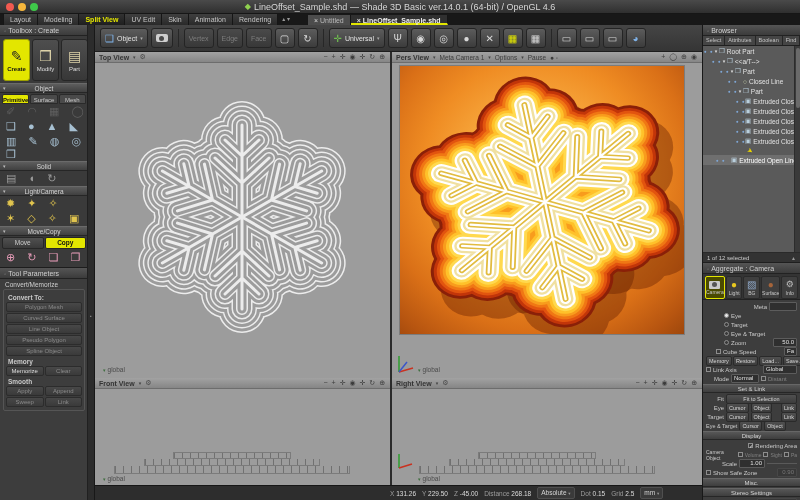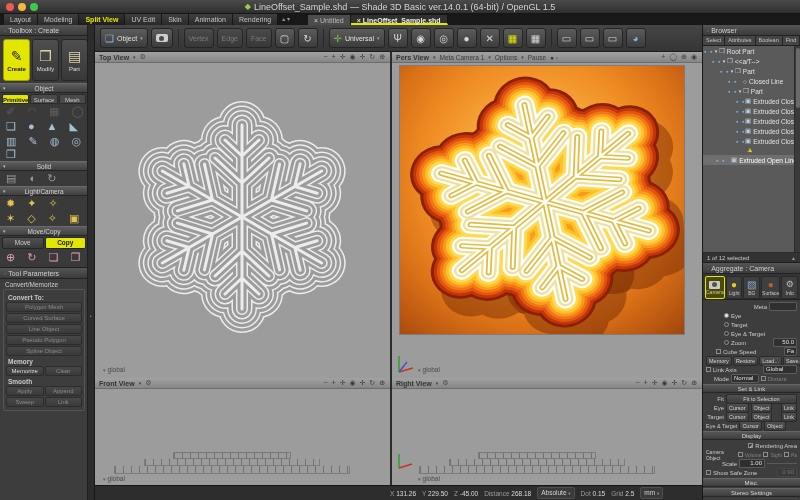--- a/index.html
+++ b/index.html
@@ -184,21 +184,21 @@
 </head>
 <body>
 
 <div id="app">
 
   <div id="titlebar" class="abs">
     <span class="tl" id="tl-close"></span>
     <span class="tl" id="tl-min"></span>
     <span class="tl" id="tl-zoom"></span>
     <span id="title-app-icon">◆</span>
-    <span id="win-title">LineOffset_Sample.shd — Shade 3D Basic ver.14.0.1 (64-bit) / OpenGL 1.5</span>
+    <span id="win-title">LineOffset_Sample.shd — Shade 3D Basic ver.14.0.1 (64-bit) / OpenGL 4.6</span>
   </div>
 
   <div id="tabrow" class="abs">
     <span class="menutab first">Layout</span>
     <span class="menutab">Modeling</span>
     <span class="menutab active">Split View</span>
     <span class="menutab">UV Edit</span>
     <span class="menutab">Skin</span>
     <span class="menutab">Animation</span>
     <span class="menutab">Rendering</span>

